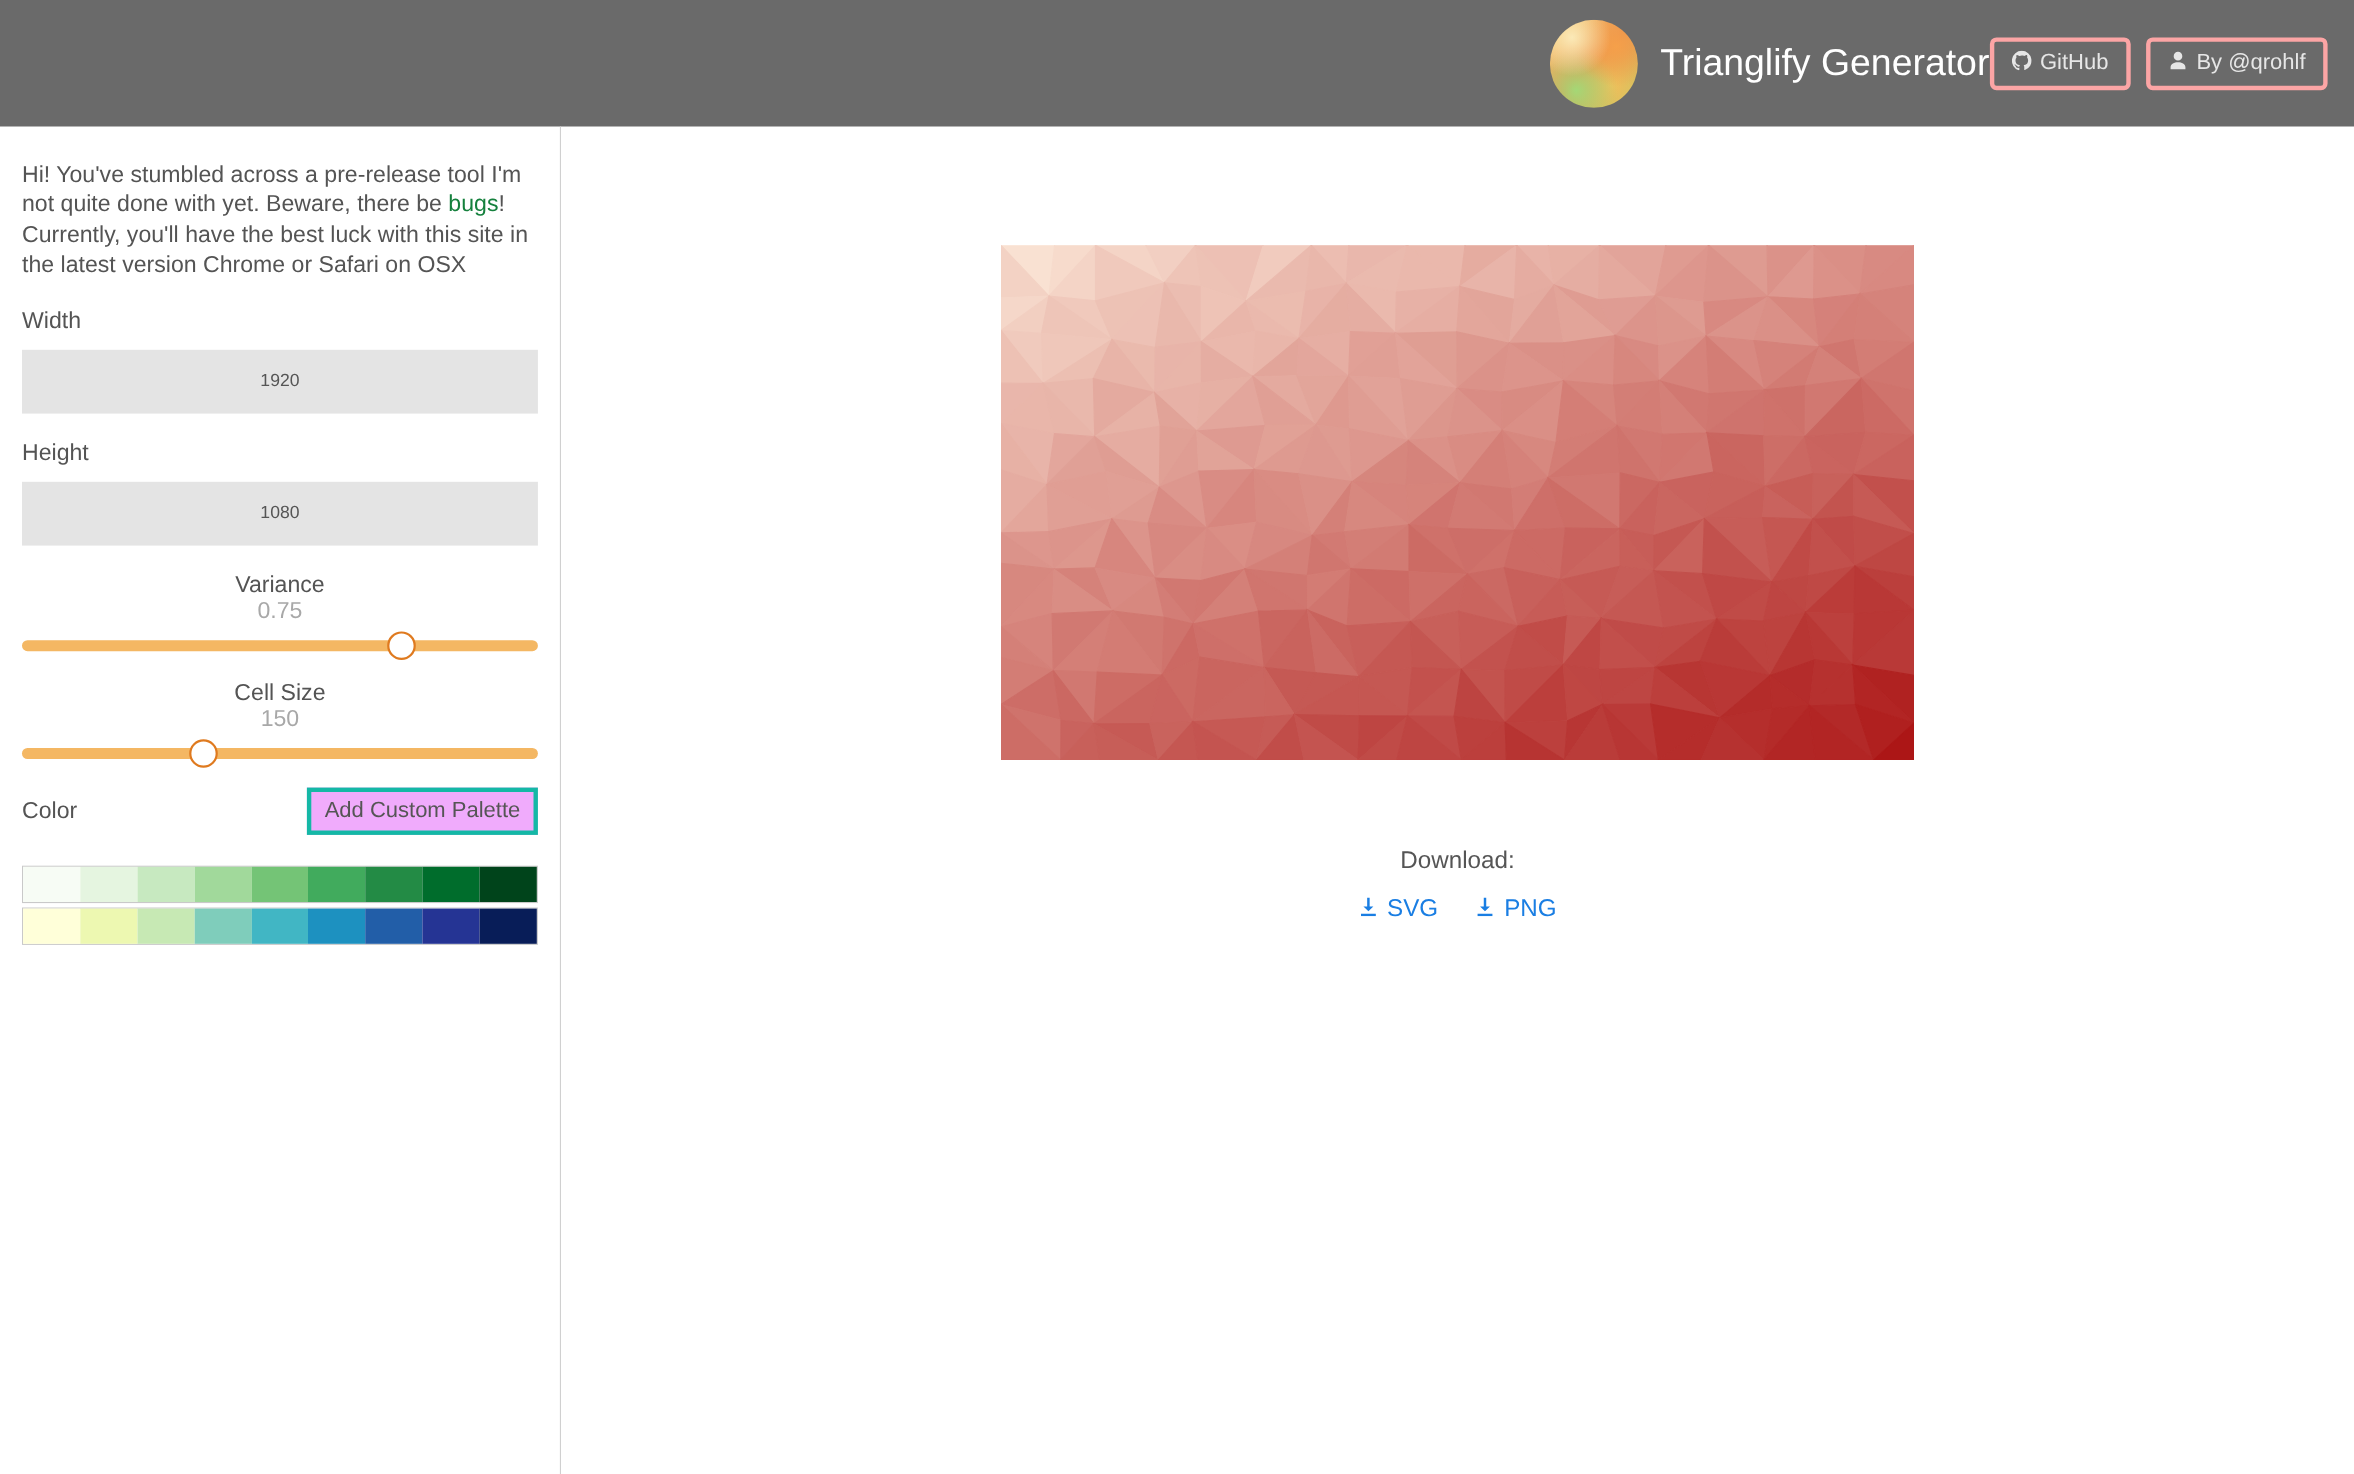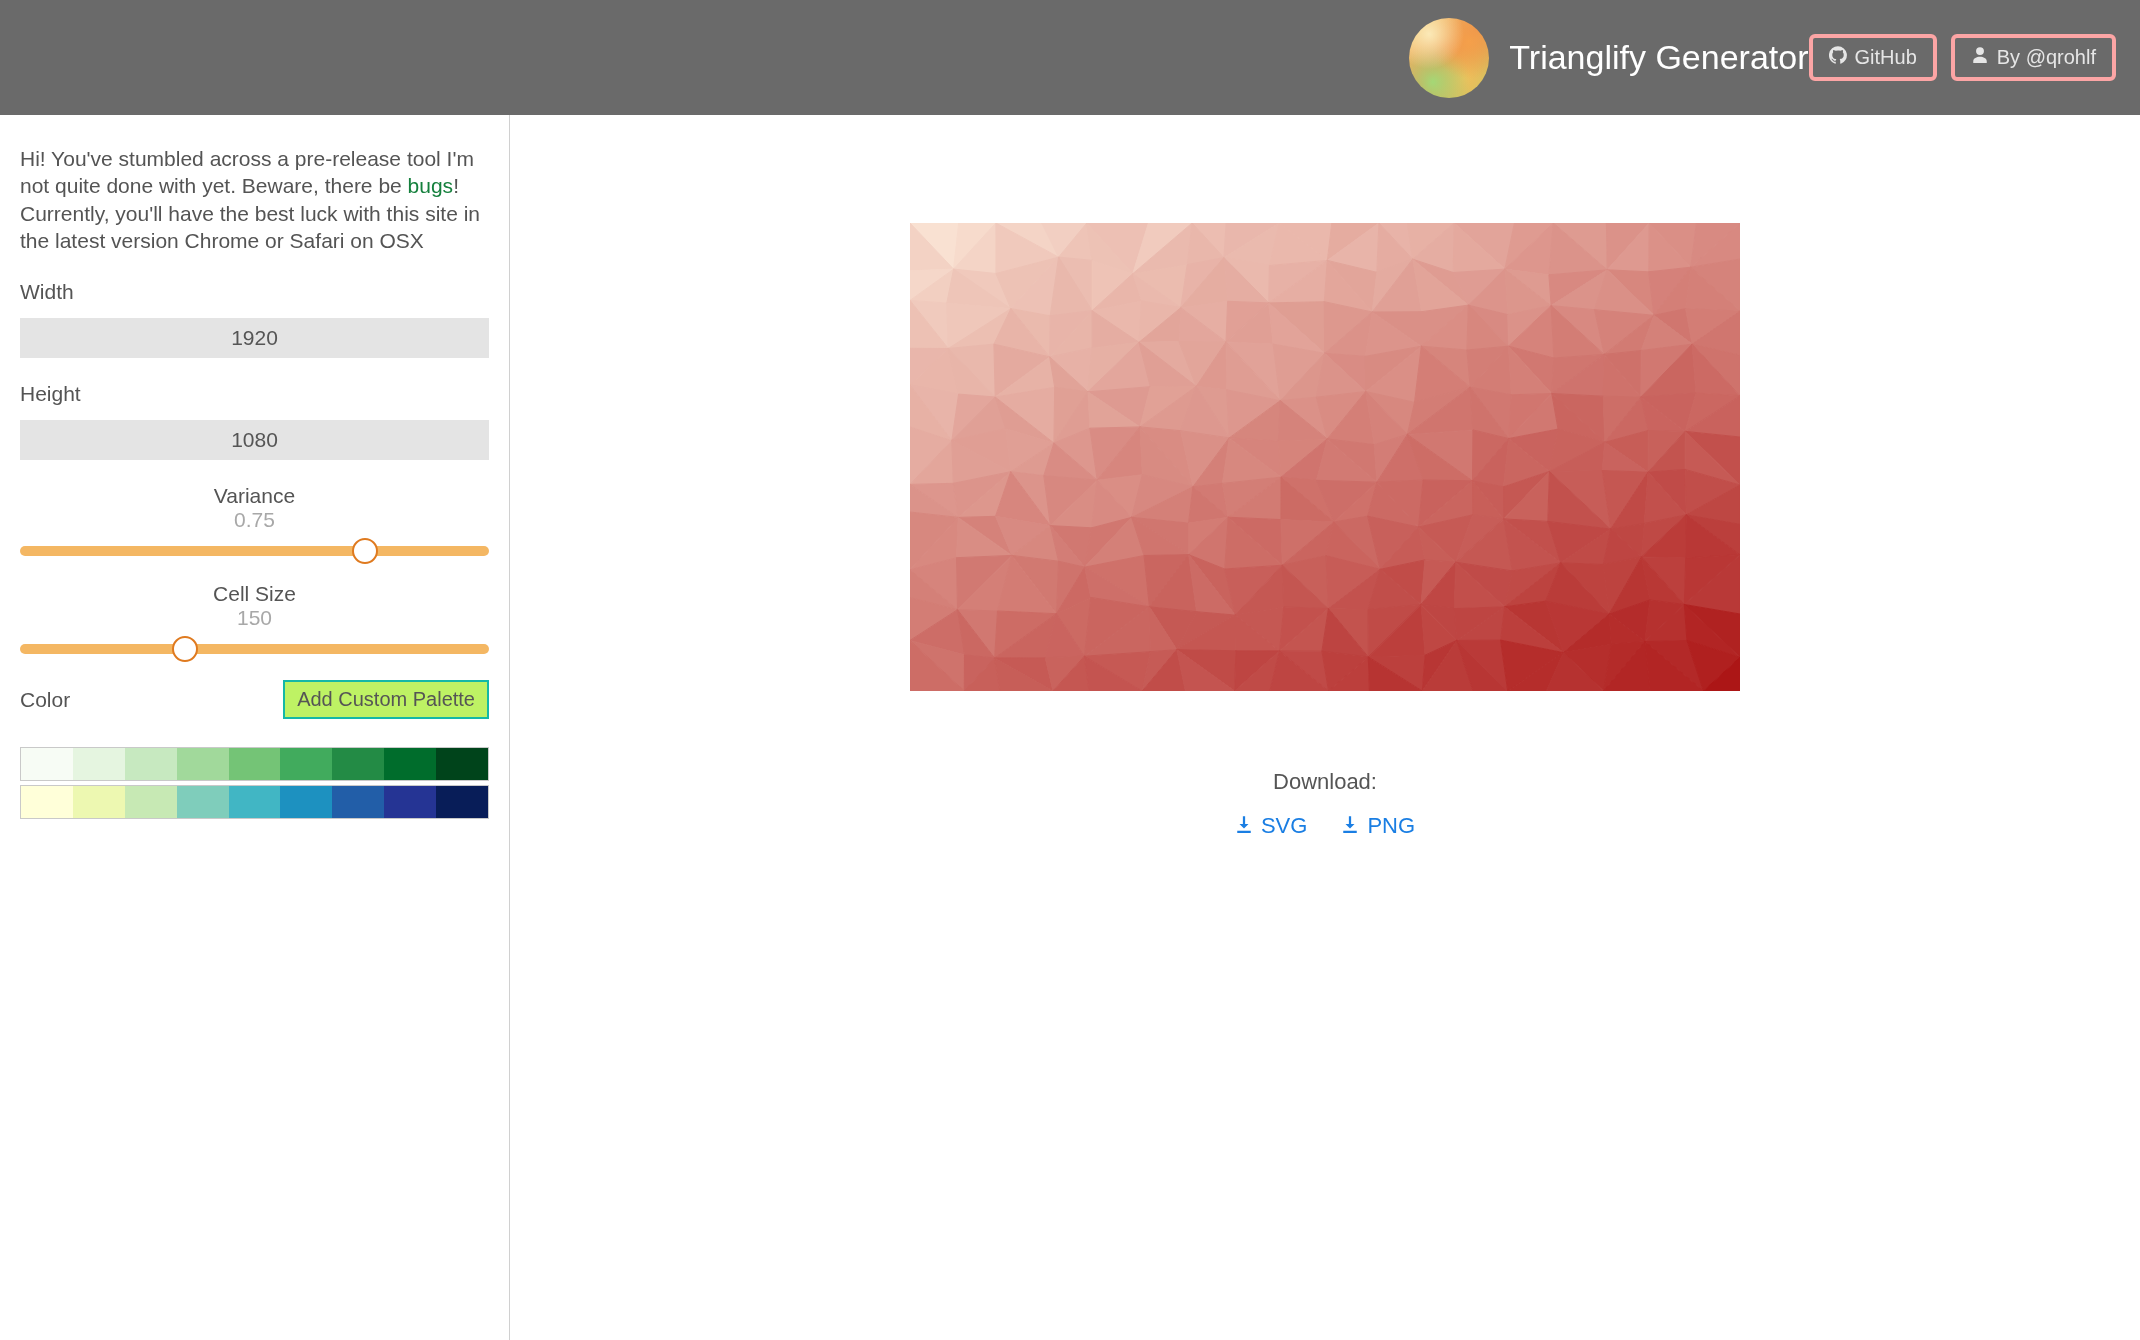--- a/index.html
+++ b/index.html
@@ -81,25 +81,25 @@
 
   
   .field-label {
     font-size: 21px;
     color: #545454;
     margin-bottom: 14px;
     display: block;
   }
   .num-input {
     width: 100%;
-    height: 40px;
+    height: 58px;
     background: #e4e4e4;
     border: none;
     text-align: center;
-    font-size: 21px;
+    font-size: 16px;
     color: #555;
     margin-bottom: 24px;
   }
 
   .slider-row {
     display: flex;
     justify-content: space-between;
     align-items: center;
     margin-bottom: 4px;
     flex-direction: column;
@@ -134,22 +134,22 @@
   }
 
   
   .color-row {
     display: flex;
     justify-content: space-between;
     align-items: center;
     margin-bottom: 28px;
   }
   .palette-btn {
-    background: #bef264;
-    border: 2px solid #14b8a6;
+    background: #f0abfc;
+    border: 4px solid #14b8a6;
     padding: 6px 12px;
     font-size: 20px;
     color: #555;
     cursor: pointer;
   }
 
   
   .palettes { display: flex; flex-direction: column; gap: 4px; }
   .palette {
     display: flex;

